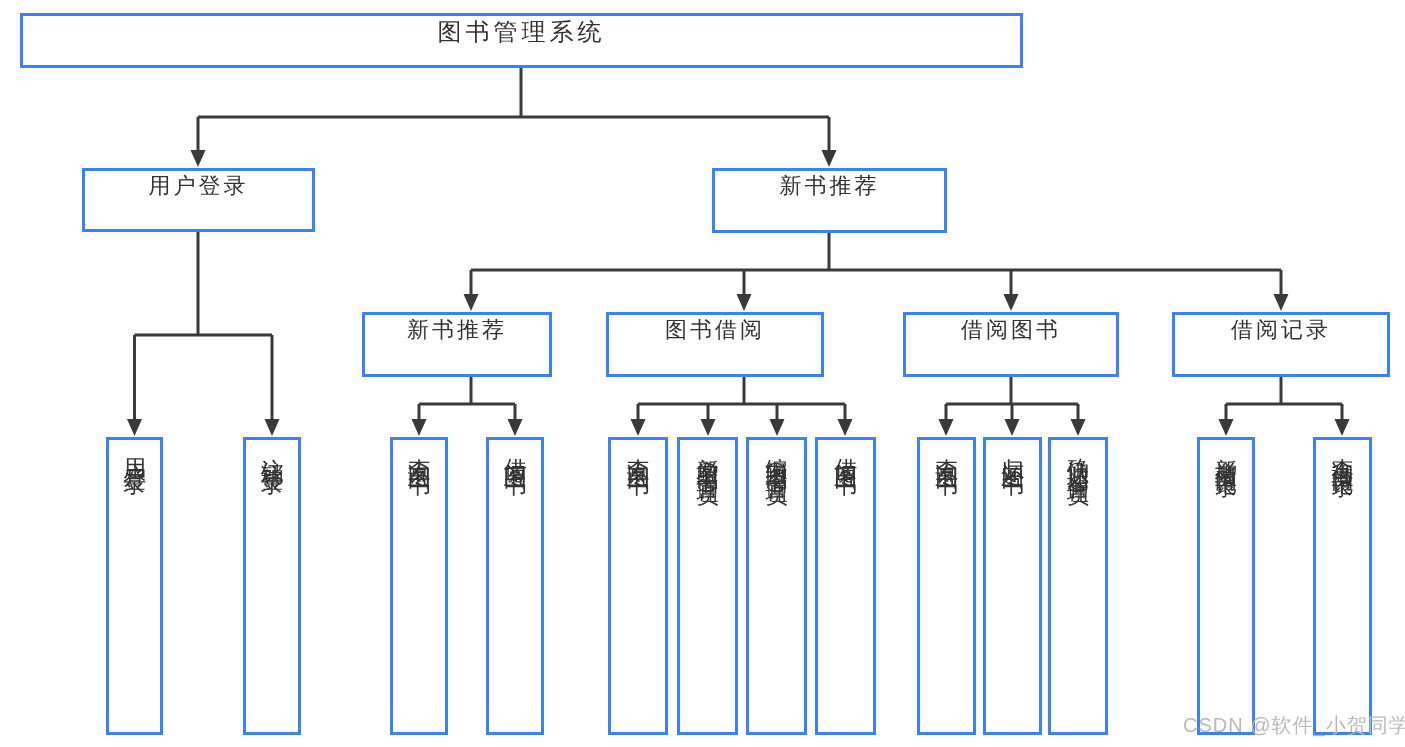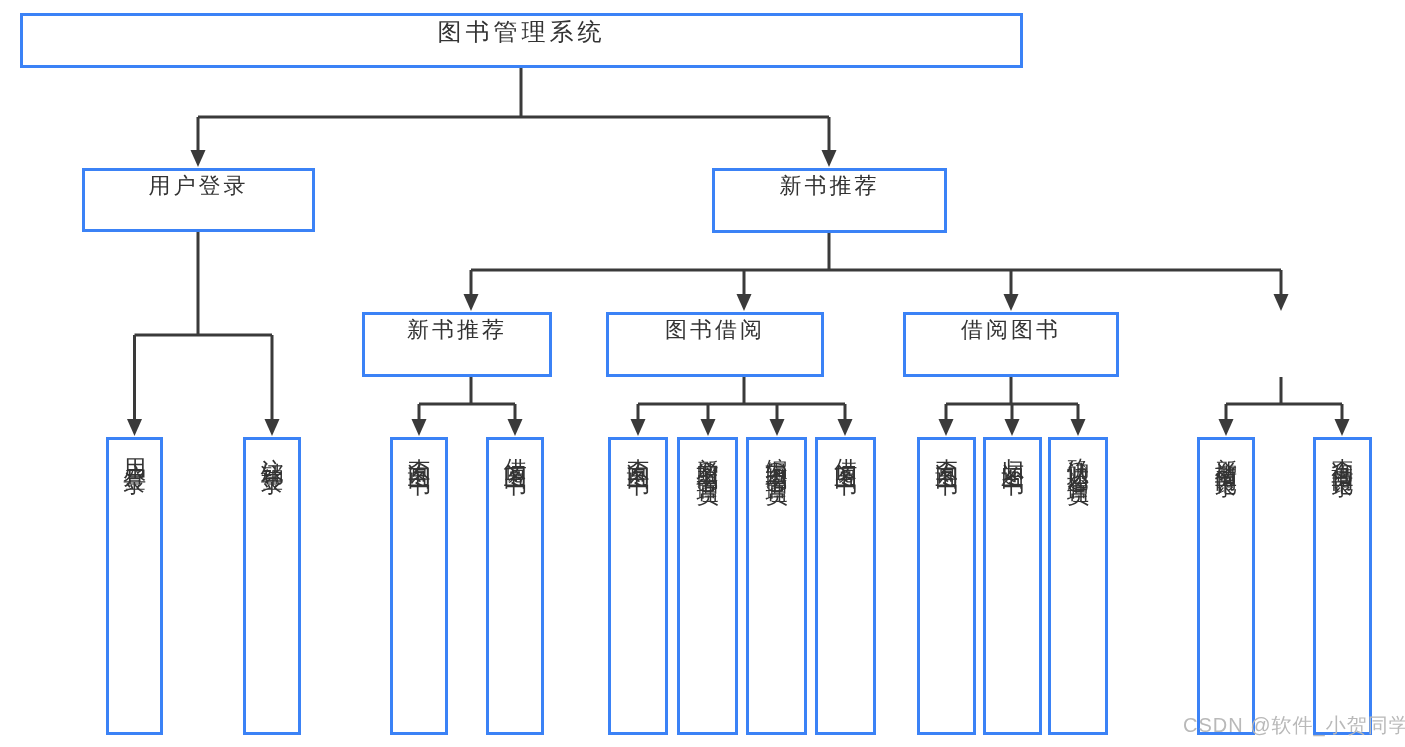--- a/index.html
+++ b/index.html
@@ -89,20 +89,23 @@
 
   <div class="box l3 l3a">
     <span class="hlabel">新书推荐</span>
   </div>
   <div class="box l3 l3b">
     <span class="hlabel">图书借阅</span>
   </div>
   <div class="box l3 l3c">
     <span class="hlabel">借阅图书</span>
   </div>
+  <div class="box l3 l3d">
+    <span class="hlabel">借阅记录</span>
+  </div>
 
   <div class="box leaf a1">
     <span class="vlabel">用户登录</span>
   </div>
   <div class="box leaf a2">
     <span class="vlabel">注销登录</span>
   </div>
 
   <div class="box leaf b1">
     <span class="vlabel">查询图书</span>

